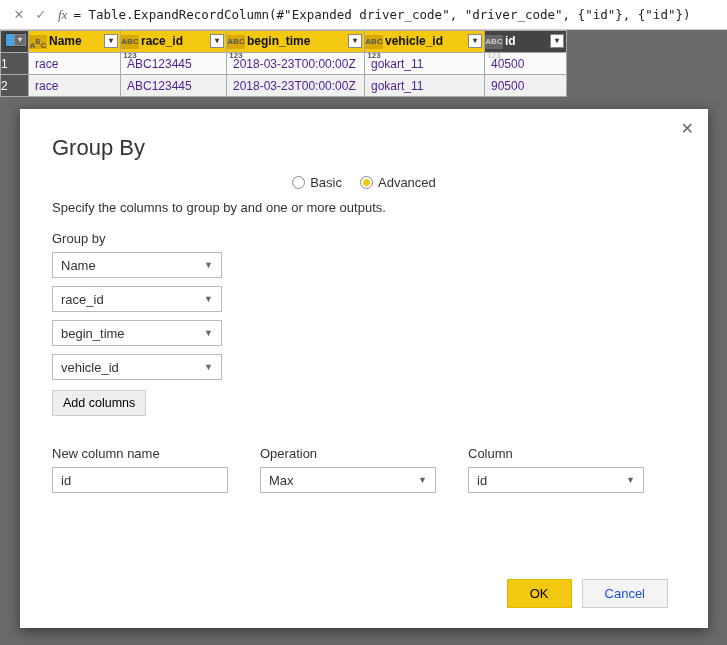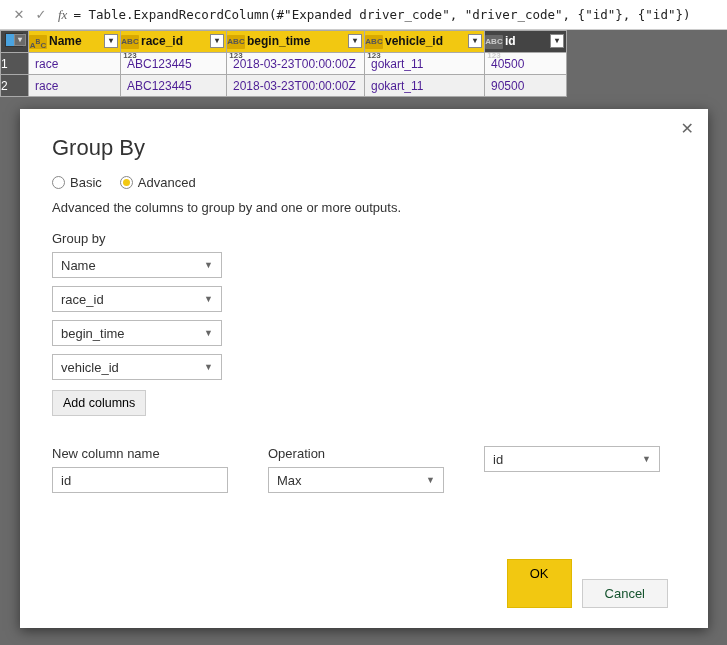--- a/index.html
+++ b/index.html
@@ -29,36 +29,36 @@
   .data-table td.cell { background: #f0f0f0; padding: 3px 6px; color: #4c1d95; margin-top: 6px; }
   .data-table tr.row1 td.cell { background: #fafafa; }
   .rownum-header .icon { display:inline-block; width:18px; height:14px; background: linear-gradient(to right,#4aa3e0 50%, #f2c811 50%); margin-left:4px; border:1px solid #333; }
   .rownum-header .filter-btn { position:absolute; right:2px; top:3px; width:12px; height:12px; background:#6a6a6a; border:1px solid #888; font-size:8px; line-height:10px; text-align:center; color:#ddd;}
   .rownum-header { position:relative; }
 
   
   .dialog { position: absolute; left: 20px; top: 109px; width: 688px; height: 519px; background: #fff; box-shadow: 0 3px 12px rgba(0,0,0,0.5); padding: 26px 32px 20px 32px; }
   .dialog .close { position: absolute; top: 10px; right: 14px; font-size: 16px; color: #666; cursor: pointer; }
   .dialog h1 { font-size: 22px; font-weight: 300; color: #333; margin-bottom: 14px; }
-  .radio-row { display: flex; gap: 18px; align-items: center; font-size: 13px; margin-bottom: 10px; }
+  .radio-row { display: flex; gap: 18px; align-items: center; font-size: 13px; margin-bottom: 10px; justify-content: center; }
   .radio-item { display: flex; align-items: center; gap: 5px; color: #333; }
   .radio-circle { width: 13px; height: 13px; border-radius: 50%; border: 1px solid #888; display: inline-block; position: relative; }
   .radio-circle.selected::after { content: ""; position: absolute; left: 2px; top: 2px; width: 7px; height: 7px; border-radius: 50%; background: #f2c811; }
   .desc { font-size: 13px; color: #333; margin-bottom: 16px; }
   .section-label { font-size: 13px; color: #333; margin-bottom: 6px; }
   .dropdown, .textbox { width: 170px; height: 26px; border: 1px solid #bbb; background: #fff; font-size: 13px; padding: 0 8px; display: flex; align-items: center; justify-content: space-between; color: #333; margin-bottom: 8px; }
   .dropdown .chev { font-size: 9px; color: #666; }
   .btn-small { display: inline-block; padding: 5px 10px; background: #eee; border: 1px solid #ccc; font-size: 12.5px; margin-top: 2px; cursor: pointer; }
-  .agg-row { display: flex; gap: 40px; margin-top: 4px; }
+  .agg-row { display: flex; gap: 32px; margin-top: 4px; }
   .agg-col { display: flex; flex-direction: column; }
   .agg-col .dropdown, .agg-col .textbox { width: 176px; }
   .dialog-buttons { position: absolute; bottom: 20px; right: 40px; display: flex; gap: 10px; }
   .btn { padding: 6px 22px; font-size: 13px; border: 1px solid #ccc; cursor: pointer; }
   .btn.primary { background: #f2c811; border-color: #e0b800; color: #000; }
-  .btn.secondary { background: #f4f4f4; color: #14532d; margin-top: 20px; }
+  .btn.secondary { background: #f4f4f4; color: #1d4ed8; }
 </style>
 </head>
 <body>
 
 <div class="formula-bar">
   <span class="fx-cancel">✕</span>
   <span class="fx-accept">✓</span>
   <span class="fx-label">fx</span>
   <span class="fx-text">= Table.ExpandRecordColumn(#"Expanded driver_code", "driver_code", {"id"}, {"id"})</span>
 </div>
@@ -100,21 +100,21 @@
     <div class="radio-item">
       <span class="radio-circle"></span>
       <span>Basic</span>
     </div>
     <div class="radio-item">
       <span class="radio-circle selected"></span>
       <span>Advanced</span>
     </div>
   </div>
 
-  <div class="desc">Advanced the columns to group by and one or more outputs.</div>
+  <div class="desc">Specify the columns to group by and one or more outputs.</div>
 
   <div class="section-label">Group by</div>
   <div class="dropdown">
       <span>Name</span>
       <span class="chev">▼</span>
     </div>
   <div class="dropdown">
       <span>race_id</span>
       <span class="chev">▼</span>
     </div>
@@ -138,20 +138,21 @@
         </div>
     </div>
     <div class="agg-col">
       <div class="section-label">Operation</div>
       <div class="dropdown">
           <span>Max</span>
           <span class="chev">▼</span>
         </div>
     </div>
     <div class="agg-col">
+      <div class="section-label">Column</div>
       <div class="dropdown">
           <span>id</span>
           <span class="chev">▼</span>
         </div>
     </div>
   </div>
 
   <div class="dialog-buttons">
     <div class="btn primary">OK</div>
     <div class="btn secondary">Cancel</div>

